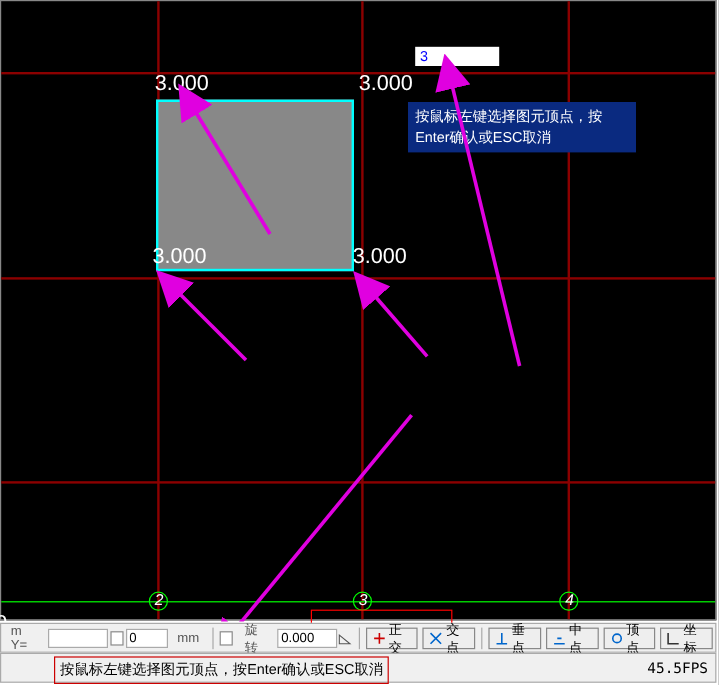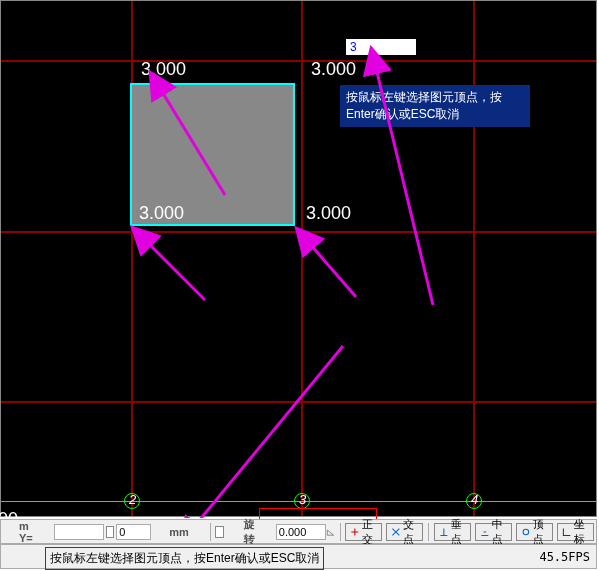--- a/index.html
+++ b/index.html
@@ -1,30 +1,30 @@
 <!DOCTYPE html>
 <html><head>
   <meta charset="utf-8">
   <style>
     * { margin: 0; padding: 0; box-sizing: border-box; }
     body { width: 599px; height: 571px; font-family: "Microsoft YaHei", SimSun, sans-serif; font-size: 11px; background: #fff; overflow: hidden; }
     .canvas { position: relative; width: 597px; height: 517px; background: #000; border: 1px solid #888; }
     .grid-v { position: absolute; top: 0; bottom: 0; width: 2px; background: #8b0000; }
     .grid-h { position: absolute; left: 0; right: 0; height: 2px; background: #8b0000; }
     .rect { position: absolute; background: #888; border: 2px solid #0ff; }
-    .dim-label { position: absolute; color: #fff; font-size: 18px; font-family: Arial; margin-left: 12px; }
+    .dim-label { position: absolute; color: #fff; font-size: 18px; font-family: Arial; }
     .axis-label { position: absolute; color: #fff; font-size: 13px; font-style: italic; }
     .axis-tick { position: absolute; width: 16px; height: 16px; border: 1px solid #0f0; border-radius: 50%; }
     .axis-line { position: absolute; left: 0; right: 0; height: 1px; background: #0f0; }
     .input-float { position: absolute; width: 70px; height: 16px; background: #fff; color: #00f; border: none; font-size: 12px; padding: 0 4px; }
     .tooltip { position: absolute; background: #0a2a80; color: #fff; padding: 4px 6px; font-size: 12px; line-height: 1.4; }
     .arrow { position: absolute; pointer-events: none; }
     .statusbar1 { position: absolute; top: 519px; left: 0; width: 597px; height: 25px; background: #f0f0f0; border: 1px solid #aaa; display: flex; align-items: center; font-size: 11px; }
     .statusbar2 { position: absolute; top: 544px; left: 0; width: 597px; height: 25px; background: #f0f0f0; border: 1px solid #aaa; display: flex; align-items: center; font-size: 12px; }
-    .sb-label { color: #555; padding: 0 18px; font-weight: bold; }
+    .sb-label { color: #555; padding: 0 8px; }
     .sb-input { width: 50px; height: 16px; border: 1px solid #aaa; font-size: 11px; padding: 0 2px; }
     .sb-input-sm { width: 35px; }
     .sb-btn { height: 18px; padding: 0 4px; border: 1px solid #888; background: #eee; margin: 0 2px; display: inline-flex; align-items: center; font-size: 11px; cursor: pointer; }
     .sb-sep { width: 1px; height: 18px; background: #aaa; margin: 0 3px; }
     .sb-icon { width: 14px; height: 14px; margin-right: 2px; }
     .hint-box { position: absolute; left: 44px; top: 2px; border: 1px solid #c00; padding: 2px 4px; }
     .fps { position: absolute; right: 6px; font-family: monospace; font-size: 12px; text-align: center; }
     .red-indicator { position: absolute; border: 1px solid #f00; }
     .checkbox-box { width: 12px; height: 12px; border: 1px solid #888; background: #fff; margin: 0 2px; }
   </style>

